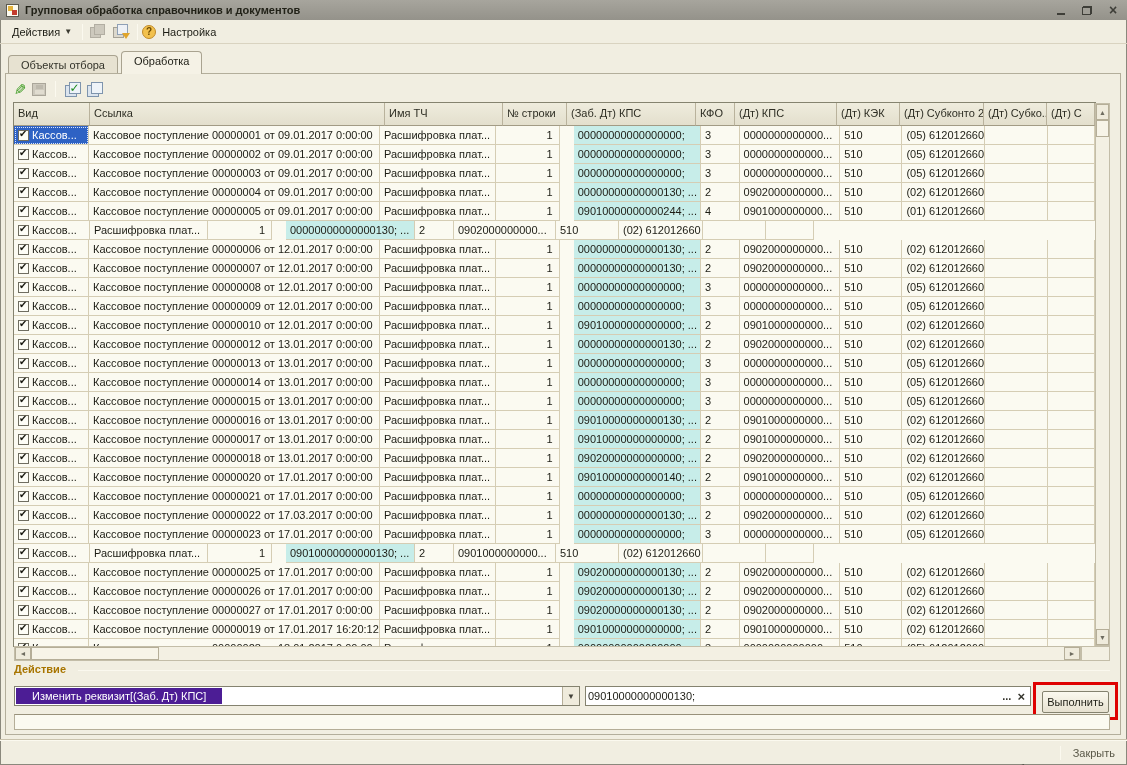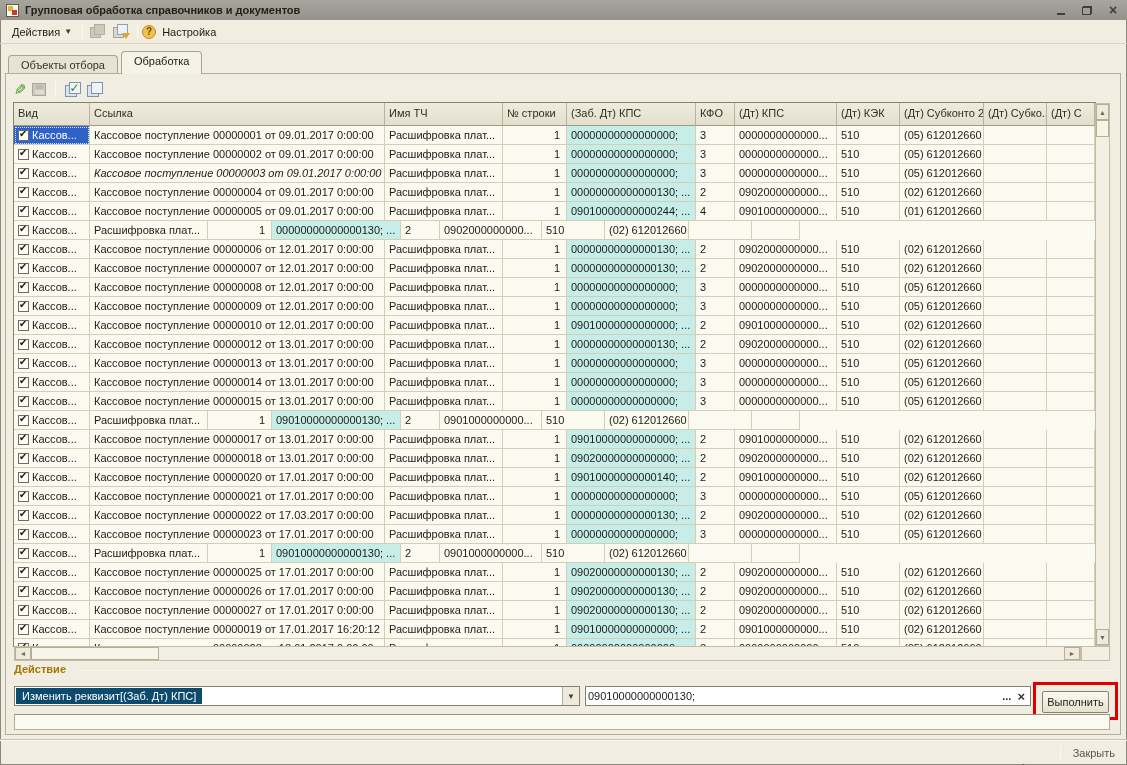--- a/index.html
+++ b/index.html
@@ -55,41 +55,41 @@
   .stack-icon .check { position:absolute; left:5px; top:-1px; color:#1d8a1d; font-weight:bold; font-size:12px; }
 
   
   .grid { position:absolute; left:13px; top:102px; width:1083px; height:545px; border:1px solid #85836f; background:#fbfaf1; }
   .thead { display:flex; height:23px; background:#e9e5d5; }
   .hcell { border-right:1px solid #b9b29c; border-bottom:1px solid #a29b85; padding:4px 4px 0 4px; white-space:nowrap; overflow:hidden; color:#2e2e24; background:linear-gradient(#efecdd,#e3dfcd); }
   .tbody { height:520px; overflow:hidden; }
   .trow { display:flex; height:19px; }
   .tcell { border-right:1px solid #d5cdb4; border-bottom:1px solid #d5cdb4; padding:3px 4px 0 4px; white-space:nowrap; overflow:hidden; }
   .tcell.right { text-align:right; padding-right:6px; }
-  .tcell.cyan { background:#c7ede9; }
+  .tcell.cyan { background:#c7ede9;margin-left:14px; }
   .kind-cell { display:flex; align-items:center; gap:3px; padding-top:0; }
   .kind-cell.sel { background:#2e62c4; color:#fff; outline:1px dotted #d7e4ff; outline-offset:-2px; }
   .checkbox { flex:0 0 auto; width:11px; height:11px; background:#fdfdf6; border:1px solid #6f6d60; position:relative; }
   .checkbox .ck { position:absolute; left:0px; top:-3px; font-size:10px; color:#181810; }
 
   
   .vscroll { position:absolute; left:1095px; top:103px; width:15px; height:543px; background:#f3f0e3; border:1px solid #c3bda8; display:flex; flex-direction:column; }
   .hscroll { position:absolute; left:14px; top:646px; width:1067px; height:15px; background:#f3f0e3; border:1px solid #c3bda8; display:flex; }
   .sbtn { background:#efebdc; border:1px solid #b5ae98; color:#6e6c60; font-size:7px; display:flex; align-items:center; justify-content:center; }
   .vscroll .sbtn { width:13px; height:16px; }
   .hscroll .sbtn { width:16px; height:13px; }
   .vthumb { width:13px; height:17px; background:#f7f4e8; border:1px solid #b5ae98; }
   .hthumb { width:128px; height:13px; background:#f7f4e8; border:1px solid #b5ae98; }
   .corner { position:absolute; left:1081px; top:646px; width:29px; height:15px; background:#f3f0e3; border:1px solid #c3bda8; }
 
   
   .action-label { position:absolute; left:14px; top:663px; font-weight:bold; color:#a87500; }
   .action-rule { position:absolute; left:78px; top:670px; width:1032px; height:1px; background:#d3c9a9; border-bottom:1px solid #faf8ee; }
   .dropdown { position:absolute; left:14px; top:686px; width:566px; height:20px; background:#fff; border:1px solid #84826f; display:flex; align-items:center; }
-  .dd-text { background:#0c4a6e; color:#fff; padding:2px 6px; margin-left:1px; white-space:nowrap; }
+  .dd-text { background:#4c1d95; color:#fff; padding:2px 16px; margin-left:1px; white-space:nowrap; }
   .dd-btn { margin-left:auto; width:17px; height:18px; background:#efebdc; border-left:1px solid #b5ae98; color:#43423a; font-size:8px; display:flex; align-items:center; justify-content:center; }
   .value-field { position:absolute; left:585px; top:686px; width:446px; height:20px; background:#fff; border:1px solid #84826f; display:flex; align-items:center; padding:0 2px; }
   .vf-text { white-space:nowrap; overflow:hidden; }
   .vf-btn { margin-left:auto; padding:0 3px; color:#35342c; font-weight:bold; }
   .vf-btn.clear { margin-left:0; font-size:13px; }
   .red-box { position:absolute; left:1033px; top:682px; width:85px; height:38px; border:3px solid #de0000; }
   .exec-btn { position:absolute; left:6px; top:6px; width:67px; height:22px; background:linear-gradient(#fbf9ef,#e6e1d0); border:1px solid #84826f; border-radius:2px; display:flex; align-items:center; justify-content:center; color:#23231a; }
   .empty-field { position:absolute; left:14px; top:714px; width:1096px; height:16px; background:#fbfaf1; border:1px solid #b5ae98; border-top-color:#98917b; }
 
   
@@ -217,21 +217,21 @@
           <div class="tcell" style="width: 63px;"></div>
           <div class="tcell" style="width: 48px;"></div>
         </div>
         <div class="trow">
           <div class="tcell kind-cell" style="width: 76px;">
             <span class="checkbox">
               <span class="ck">✔</span>
             </span>
             <span>Кассов...</span>
           </div>
-          <div class="tcell" style="width: 295px; font-style: italic;">Кассовое поступление 00000003 от 09.01.2017 0:00:00</div>
+          <div class="tcell" style="width: 295px;">Кассовое поступление 00000003 от 09.01.2017 0:00:00</div>
           <div class="tcell" style="width: 118px;">Расшифровка плат...</div>
           <div class="tcell right" style="width: 64px;">1</div>
           <div class="tcell cyan" style="width: 129px;">00000000000000000;</div>
           <div class="tcell" style="width: 39px;">3</div>
           <div class="tcell" style="width: 102px;">0000000000000...</div>
           <div class="tcell" style="width: 63px;">510</div>
           <div class="tcell" style="width: 84px;">(05) 612012660</div>
           <div class="tcell" style="width: 63px;"></div>
           <div class="tcell" style="width: 48px;"></div>
         </div>
@@ -450,20 +450,21 @@
           <div class="tcell" style="width: 63px;"></div>
           <div class="tcell" style="width: 48px;"></div>
         </div>
         <div class="trow">
           <div class="tcell kind-cell" style="width: 76px;">
             <span class="checkbox">
               <span class="ck">✔</span>
             </span>
             <span>Кассов...</span>
           </div>
+          <div class="tcell" style="width: 295px;">Кассовое поступление 00000016 от 13.01.2017 0:00:00</div>
           <div class="tcell" style="width: 118px;">Расшифровка плат...</div>
           <div class="tcell right" style="width: 64px;">1</div>
           <div class="tcell cyan" style="width: 129px;">09010000000000130; ...</div>
           <div class="tcell" style="width: 39px;">2</div>
           <div class="tcell" style="width: 102px;">0901000000000...</div>
           <div class="tcell" style="width: 63px;">510</div>
           <div class="tcell" style="width: 84px;">(02) 612012660</div>
           <div class="tcell" style="width: 63px;"></div>
           <div class="tcell" style="width: 48px;"></div>
         </div>

